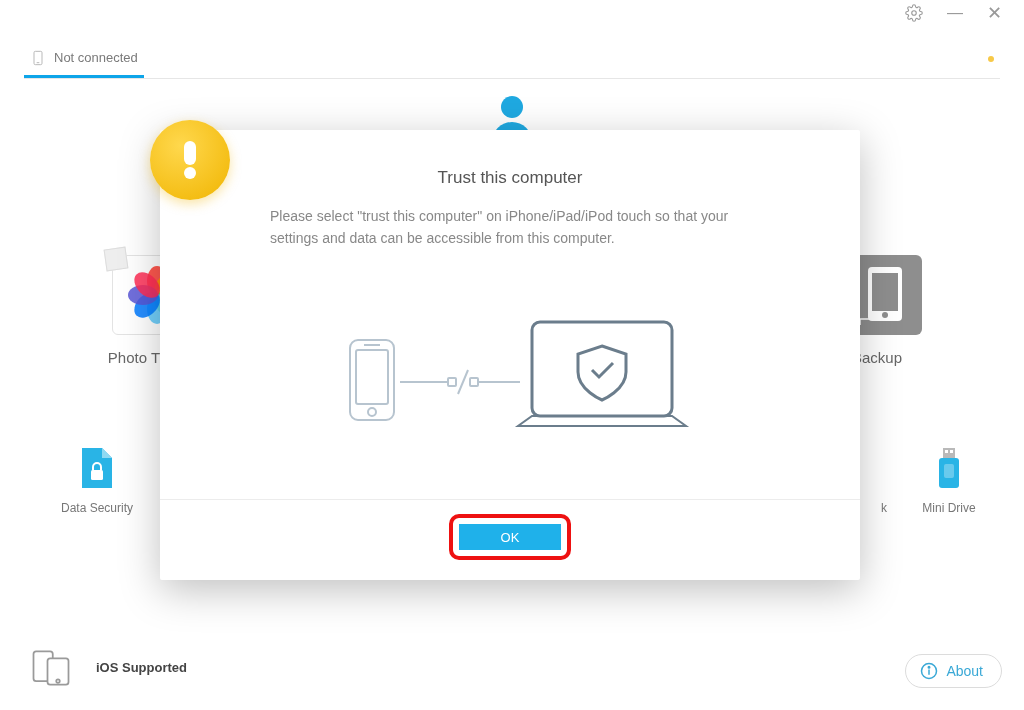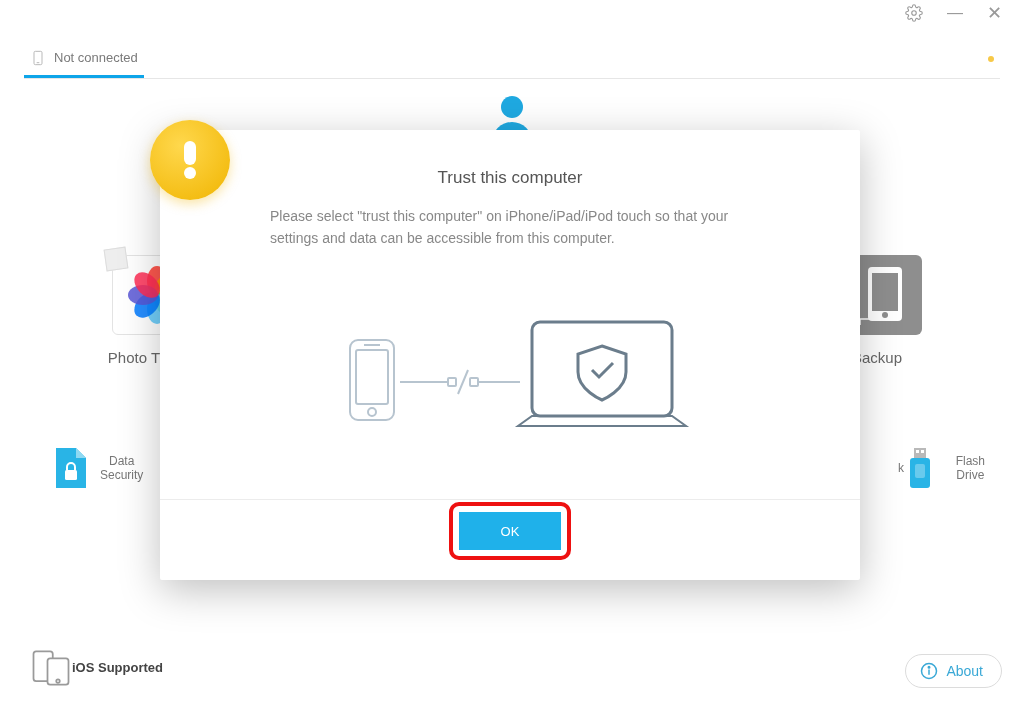--- a/index.html
+++ b/index.html
@@ -24,48 +24,48 @@
 
 
 .row1 { position: absolute; top: 255px; left: 82px; right: 82px; display: flex; justify-content: space-between; }
 .tile-lg { width: 150px; display: flex; flex-direction: column; align-items: center; gap: 14px; }
 .tile-lg .box { width: 90px; height: 80px; border: 1px solid #e3e3e3; border-radius: 6px; display: flex; align-items: center; justify-content: center; position: relative; background: #fff; }
 .tile-lg .label { font-size: 15px; color: #666; }
 .tile-lg.backup .box { width: 110px; background: #8e8e8e; border: none; }
 
 
 .row2 { position: absolute; top: 445px; left: 52px; right: 30px; display: flex; justify-content: space-between; }
-.tile-sm { width: 90px; display: flex; flex-direction: row; align-items: center; gap: 10px; }
+.tile-sm { width: 90px; display: flex; flex-direction: column; align-items: center; gap: 10px; }
 .tile-sm .box { width: 42px; height: 46px; display: flex; align-items: center; justify-content: center; }
 .tile-sm .label { font-size: 12px; color: #777; text-align: center; }
 
 
 .flower { position: relative; width: 56px; height: 56px; }
 .petal { position: absolute; width: 20px; height: 30px; border-radius: 50%; left: 18px; top: 13px; transform-origin: 50% 50%; opacity: .85; }
 
 
-.footer { position: absolute; left: 30px; bottom: 22px; display: flex; align-items: center; gap: 0; }
+.footer { position: absolute; left: 30px; bottom: 22px; display: flex; align-items: center; gap: 24px; }
 .footer-icon { width: 42px; height: 42px; color: #9a9a9a; }
 .footer-text .t1 { font-size: 13px; font-weight: 700; color: #444; }
 .footer-text .t2 { font-size: 12px; color: #888; }
 .about { position: absolute; right: 22px; bottom: 22px; height: 34px; padding: 0 18px 0 14px; border: 1px solid #dcdcdc; border-radius: 17px; display: flex; align-items: center; gap: 8px; font-size: 14px; color: #39a8d6; background: #fff; text-align: center; }
 
 
 .modal { position: absolute; left: 160px; top: 130px; width: 700px; height: 450px; background: #fff; box-shadow: 0 10px 40px rgba(0,0,0,.25); border-radius: 2px; }
 .alert-badge { position: absolute; left: -10px; top: -10px; width: 80px; height: 80px; border-radius: 50%; background: radial-gradient(circle at 38% 32%, #ffd84d, #f0b400); box-shadow: 0 4px 12px rgba(240,180,0,.35); display: flex; align-items: center; justify-content: center; }
 .alert-badge .bang { width: 12px; height: 38px; position: relative; }
 .alert-badge .bang::before { content: ""; position: absolute; top: 0; left: 0; width: 12px; height: 24px; background: #fff; border-radius: 6px; }
 .alert-badge .bang::after { content: ""; position: absolute; bottom: 0; left: 0; width: 12px; height: 12px; background: #fff; border-radius: 50%; }
 .modal h2 { text-align: center; margin-top: 38px; font-size: 17px; font-weight: 400; color: #555; }
 .modal p { margin: 18px 110px 0 110px; font-size: 14px; color: #888; line-height: 1.55; }
 .diagram { position: absolute; top: 180px; left: 0; right: 0; display: flex; align-items: center; justify-content: center; }
 .modal hr { position: absolute; left: 0; right: 0; bottom: 80px; border: none; border-top: 1px solid #ececec; }
 .ok-wrap { position: absolute; left: 0; right: 0; bottom: 20px; display: flex; justify-content: center; }
 .ok-frame { padding: 6px; border: 4px solid #e11; border-radius: 10px; background: rgba(255,0,0,0); }
-.ok-btn { width: 102px; height: 38px; background: #1fb1ea; color: #fff; border: none; font-size: 13px; display: flex; align-items: center; justify-content: center; }
+.ok-btn { width: 102px; height: 26px; background: #1fb1ea; color: #fff; border: none; font-size: 13px; display: flex; align-items: center; justify-content: center; }
 
 </style>
 </head>
 <body>
 
 <div class="titlebar">
   <span class="win-ctrl">
     <svg width="18" height="18" viewBox="0 0 24 24" fill="none" stroke="#9a9a9a" stroke-width="1.5">
         <circle cx="12" cy="12" r="3"></circle>
         <path d="M19.4 15a1.7 1.7 0 0 0 .34 1.87l.06.06a2 2 0 1 1-2.83 2.83l-.06-.06a1.7 1.7 0 0 0-1.87-.34 1.7 1.7 0 0 0-1 1.55V21a2 2 0 1 1-4 0v-.09a1.7 1.7 0 0 0-1-1.55 1.7 1.7 0 0 0-1.87.34l-.06.06a2 2 0 1 1-2.83-2.83l.06-.06a1.7 1.7 0 0 0 .34-1.87 1.7 1.7 0 0 0-1.55-1H3a2 2 0 1 1 0-4h.09a1.7 1.7 0 0 0 1.55-1 1.7 1.7 0 0 0-.34-1.87l-.06-.06a2 2 0 1 1 2.83-2.83l.06.06a1.7 1.7 0 0 0 1.87.34H9a1.7 1.7 0 0 0 1-1.55V3a2 2 0 1 1 4 0v.09a1.7 1.7 0 0 0 1 1.55 1.7 1.7 0 0 0 1.87-.34l.06-.06a2 2 0 1 1 2.83 2.83l-.06.06a1.7 1.7 0 0 0-.34 1.87V9a1.7 1.7 0 0 0 1.55 1H21a2 2 0 1 1 0 4h-.09a1.7 1.7 0 0 0-1.55 1z"></path>
@@ -147,21 +147,21 @@
   <div class="tile-sm">
     <div class="box">
       <svg width="30" height="44" viewBox="0 0 30 44">
         <rect x="9" y="2" width="12" height="10" fill="#b9b9b9"></rect>
         <rect x="11" y="4" width="3" height="3" fill="#fff"></rect>
           <rect x="16" y="4" width="3" height="3" fill="#fff"></rect>
         <rect x="5" y="12" width="20" height="30" rx="3" fill="#29b4e6"></rect>
         <rect x="10" y="18" width="10" height="14" rx="2" fill="#fff" opacity=".3"></rect>
       </svg>
     </div>
-    <div class="label">Flash Drive</div>
+    <div class="label">Mini Drive</div>
   </div>
 </div>
 
 <div class="footer">
   <svg class="footer-icon" viewBox="0 0 48 48" fill="none" stroke="#9a9a9a" stroke-width="2">
     <rect x="4" y="6" width="22" height="34" rx="3"></rect>
     <rect x="20" y="14" width="24" height="30" rx="3" fill="#fff"></rect>
     <circle cx="32" cy="40" r="2"></circle>
   </svg>
   <div class="footer-text">

